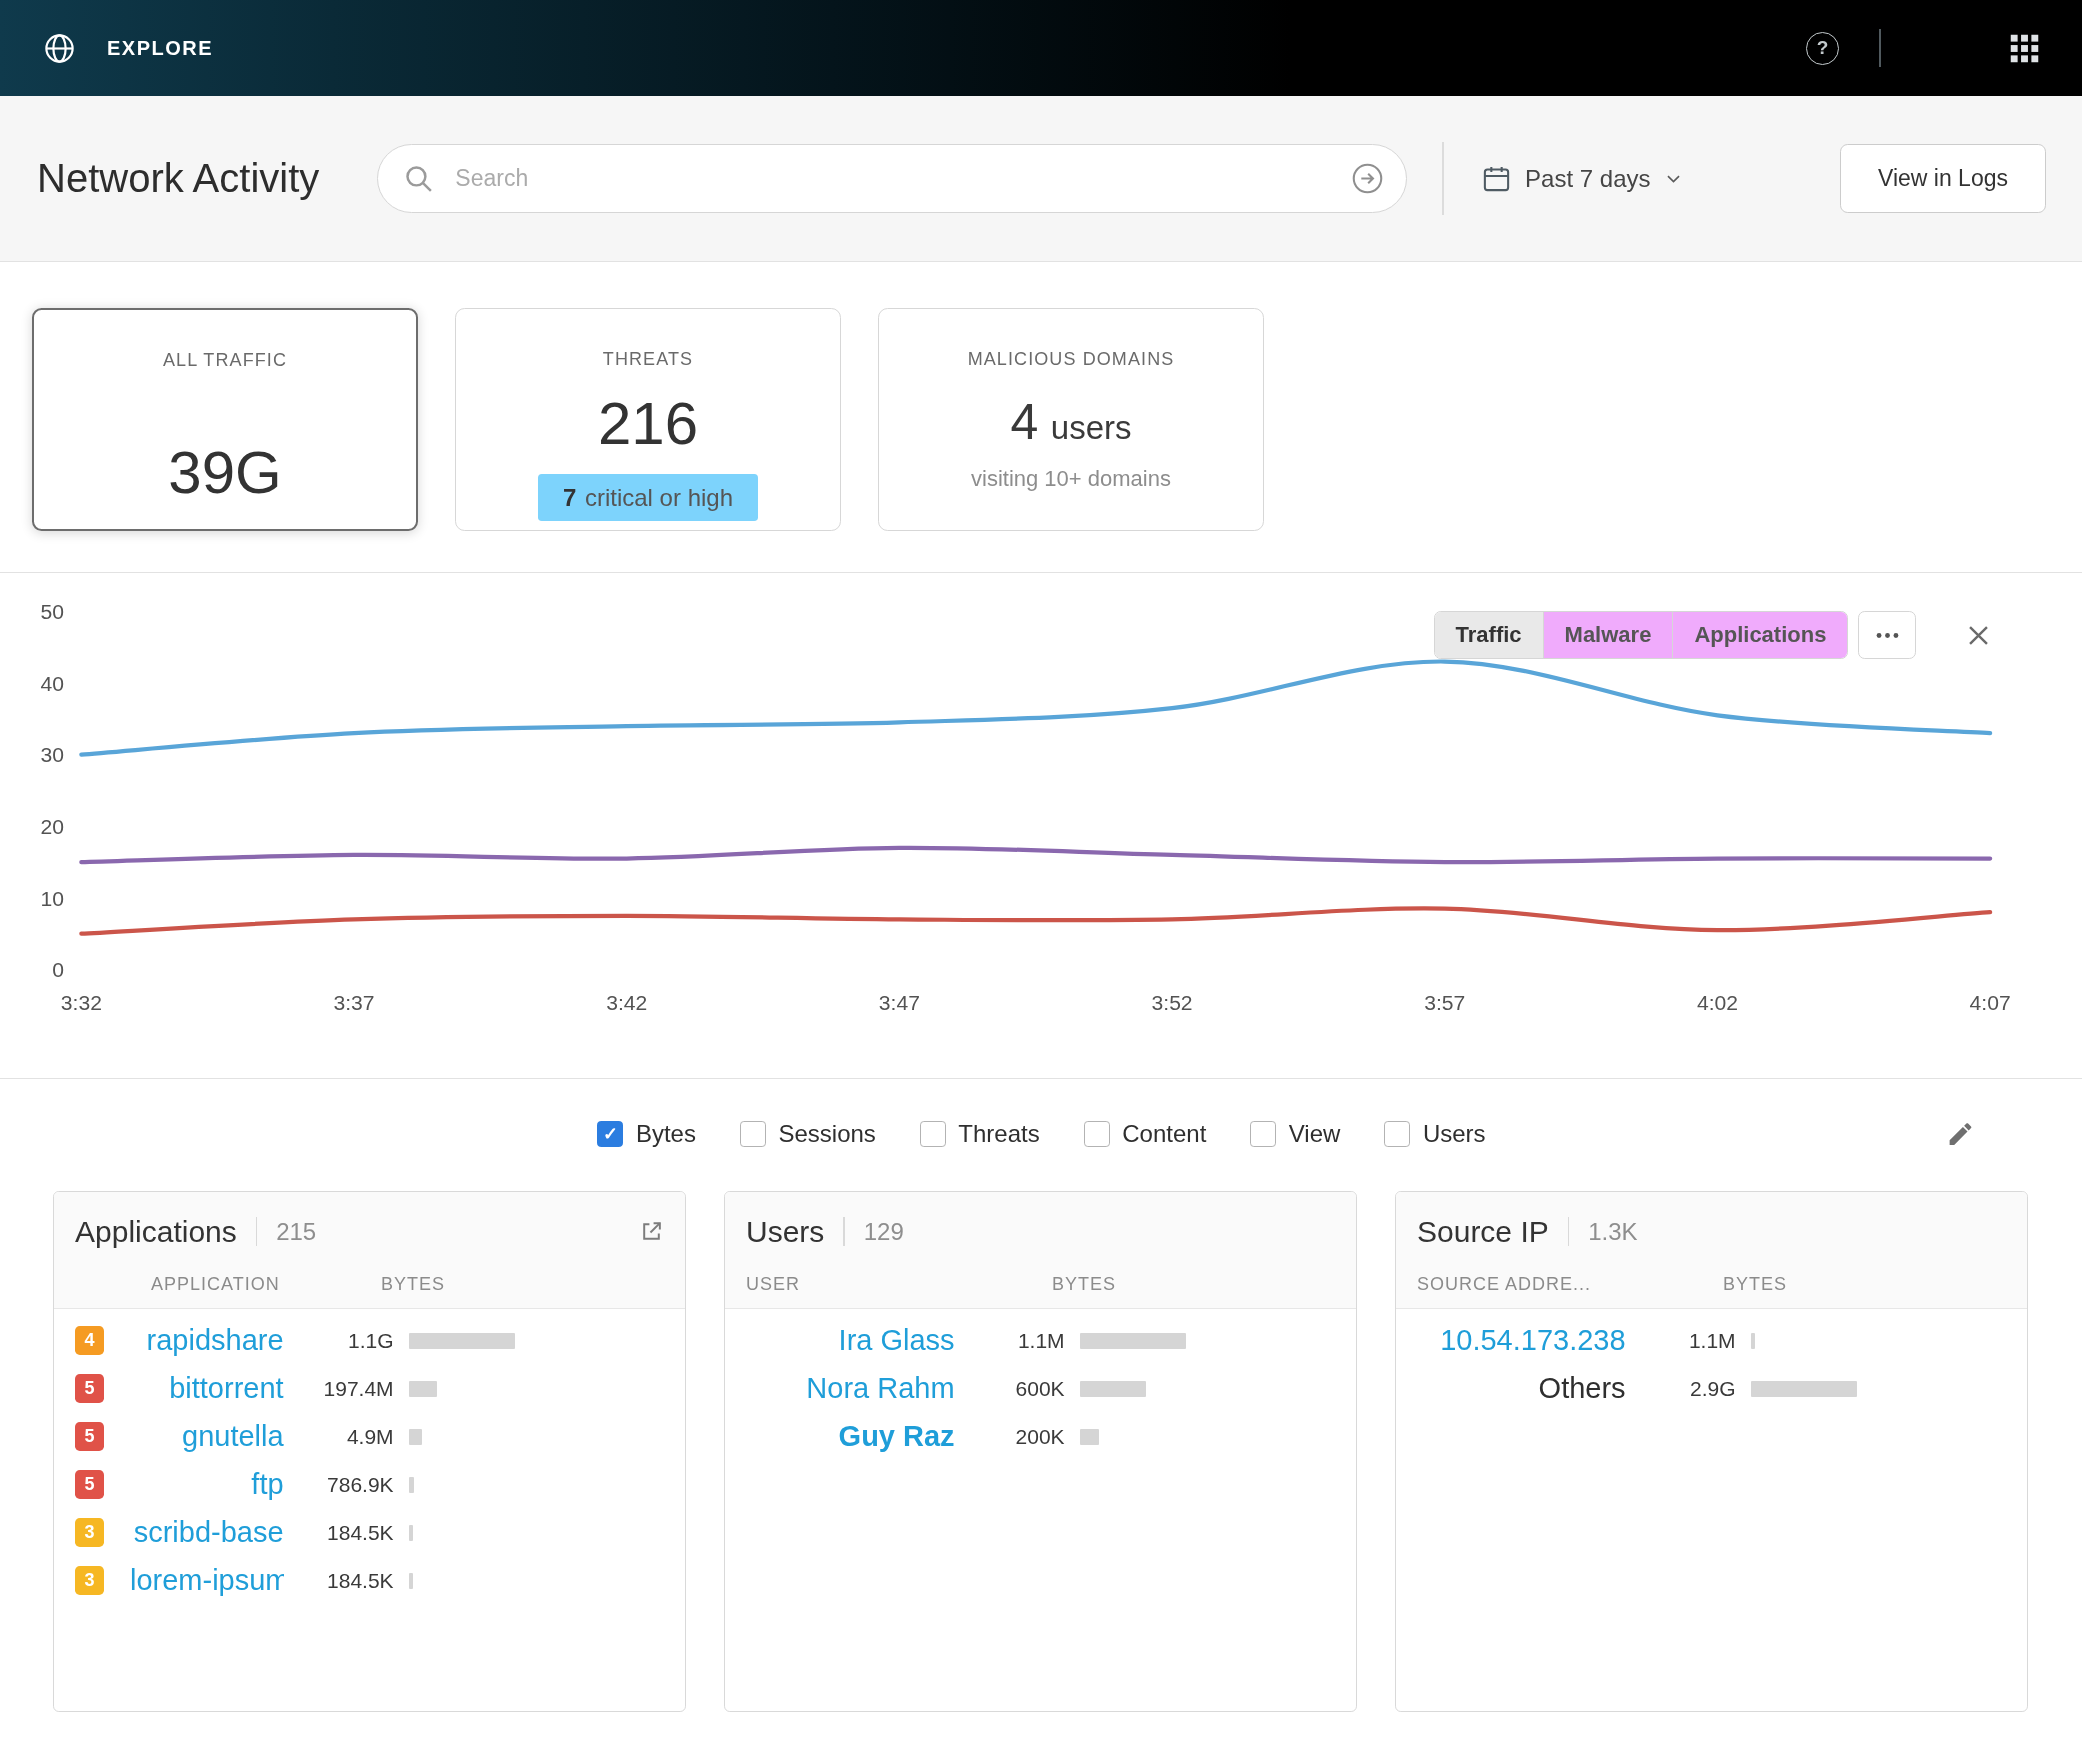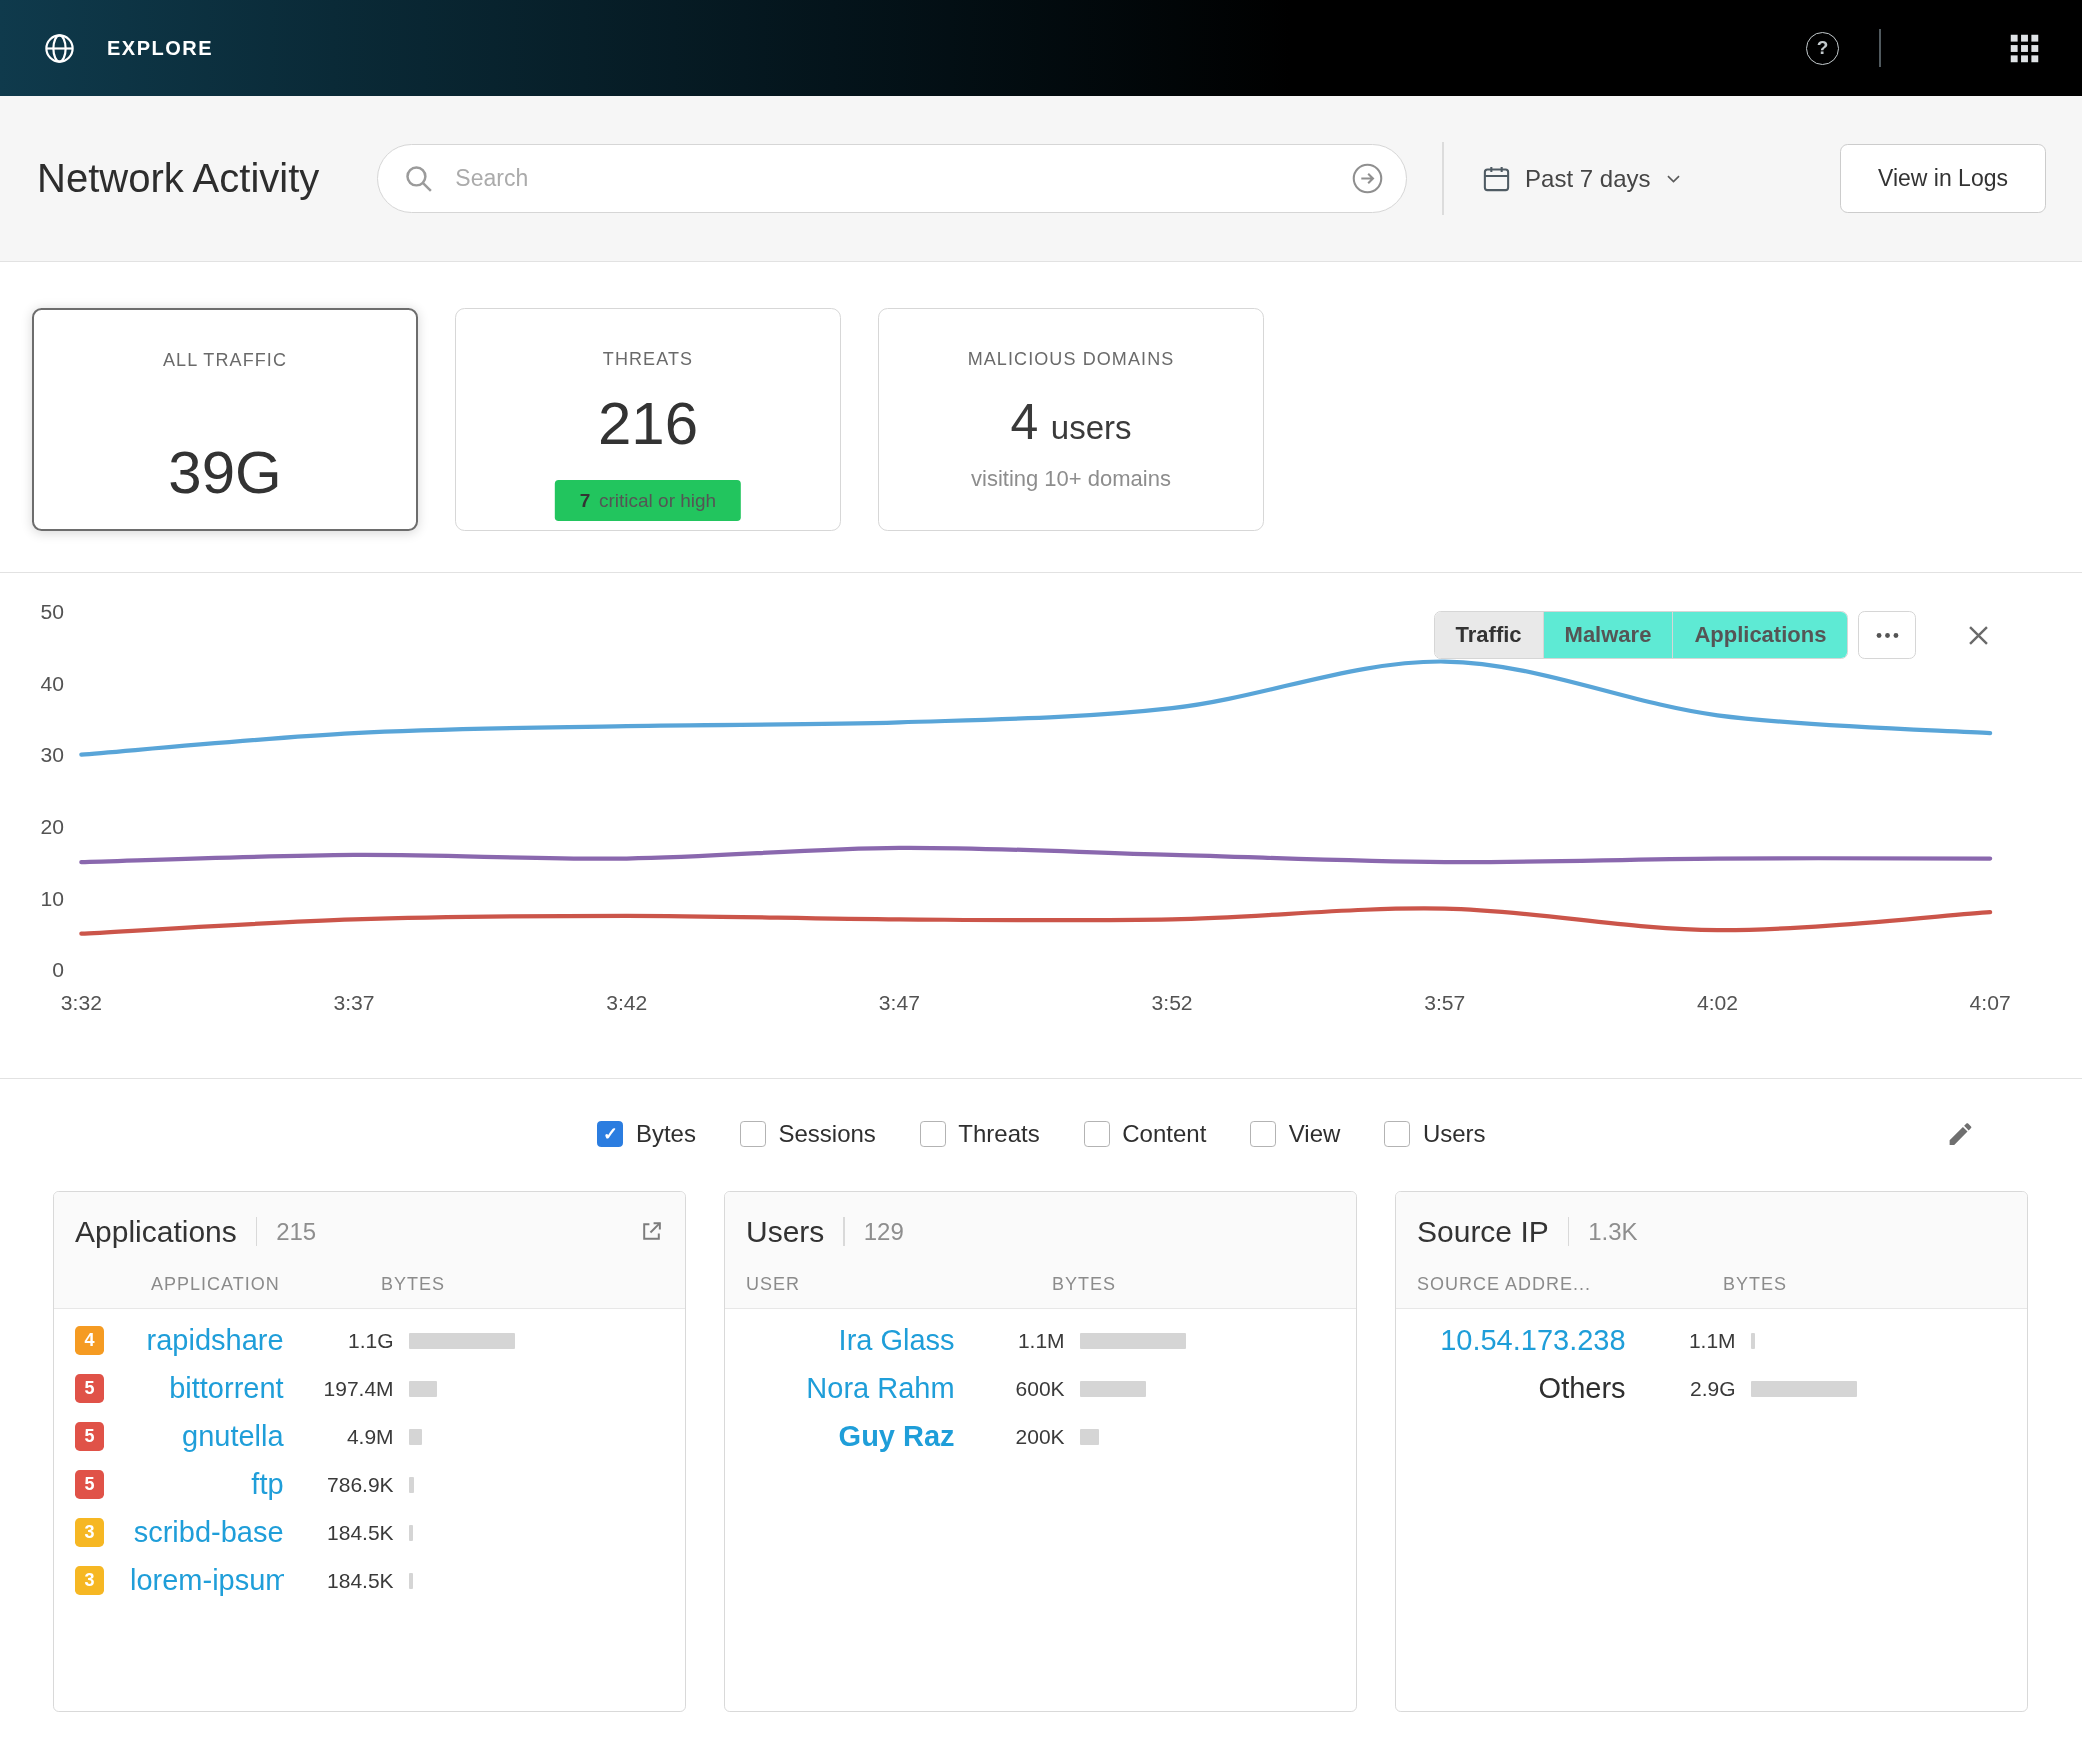--- a/index.html
+++ b/index.html
@@ -38,37 +38,37 @@
   
   .cards{height:311px;border-bottom:1px solid #e2e2e2;background:#fff;
     display:flex;align-items:flex-start;padding:46px 0 0 32px;gap:37px;}
   .card{width:386px;height:223px;border:1.4px solid #d7d7d7;border-radius:9.6px;
     background:#fff;position:relative;display:flex;flex-direction:column;
     align-items:center;padding-top:40px;cursor:pointer;}
   .card.selected{border:2.4px solid #6d6d6d;box-shadow:0 1.9px 11.5px rgba(0,0,0,0.16);gap:48px;}
   .card-label{font-size:18px;letter-spacing:1.1px;color:#6a6a6a;}
   .card-value{font-size:60px;color:#333;margin-top:19px;}
   .card-badge{position:absolute;bottom:8.6px;left:50%;transform:translateX(-50%);
-    background:#22c55e;border-radius:3.8px;padding:9.6px 25px;font-size:19px;color:#555;
+    background:#7dd3fc;border-radius:3.8px;padding:9.6px 25px;font-size:24px;color:#555;
     white-space:nowrap;}
   .card-badge b{color:#333;margin-right:8.6px;}
   .value-duo{margin-top:23px;display:flex;align-items:baseline;gap:12.5px;color:#3a3a3a;}
   .value-duo .big{font-size:50px;}
   .value-duo .unit{font-size:33px;}
   .card-sub{margin-top:15.4px;font-size:22px;color:#8d8d8d;}
 
   
   .chart-section{position:relative;height:506px;background:#fff;border-bottom:1px solid #e2e2e2;}
   .chart-svg{position:absolute;left:0;top:0;}
   .tick{font-size:22px;fill:#535353;font-family:"Liberation Sans",sans-serif;}
   .chart-controls{position:absolute;top:38px;right:90px;display:flex;align-items:center;z-index:2;font-weight:bold;}
   .tab-group{display:flex;height:48px;border:1.4px solid #d6d6d6;border-radius:6.7px;
     overflow:hidden;background:#fff;}
   .tab{padding:0 21px;line-height:45px;font-size:22px;color:#555;cursor:pointer;
-    border-left:1.4px solid #d6d6d6;background:#5eead4;}
+    border-left:1.4px solid #d6d6d6;background:#f0abfc;}
   .tab:first-child{border-left:none;}
   .tab.active{background:#e9e9e9;color:#333;}
   .more-btn{width:58px;height:48px;margin-left:9.6px;border:1.4px solid #d6d6d6;
     border-radius:6.7px;background:#fff;display:flex;align-items:center;justify-content:center;cursor:pointer;}
   .chart-close{margin-left:48px;cursor:pointer;display:flex;}
 
   
   .filters{height:110px;position:relative;background:#fff;display:flex;align-items:center;}
   .filter-row{margin:0 auto;display:flex;align-items:center;gap:44px;}
   .filter-item{display:flex;align-items:center;gap:12.5px;font-size:24px;color:#2f2f2f;cursor:pointer;}

